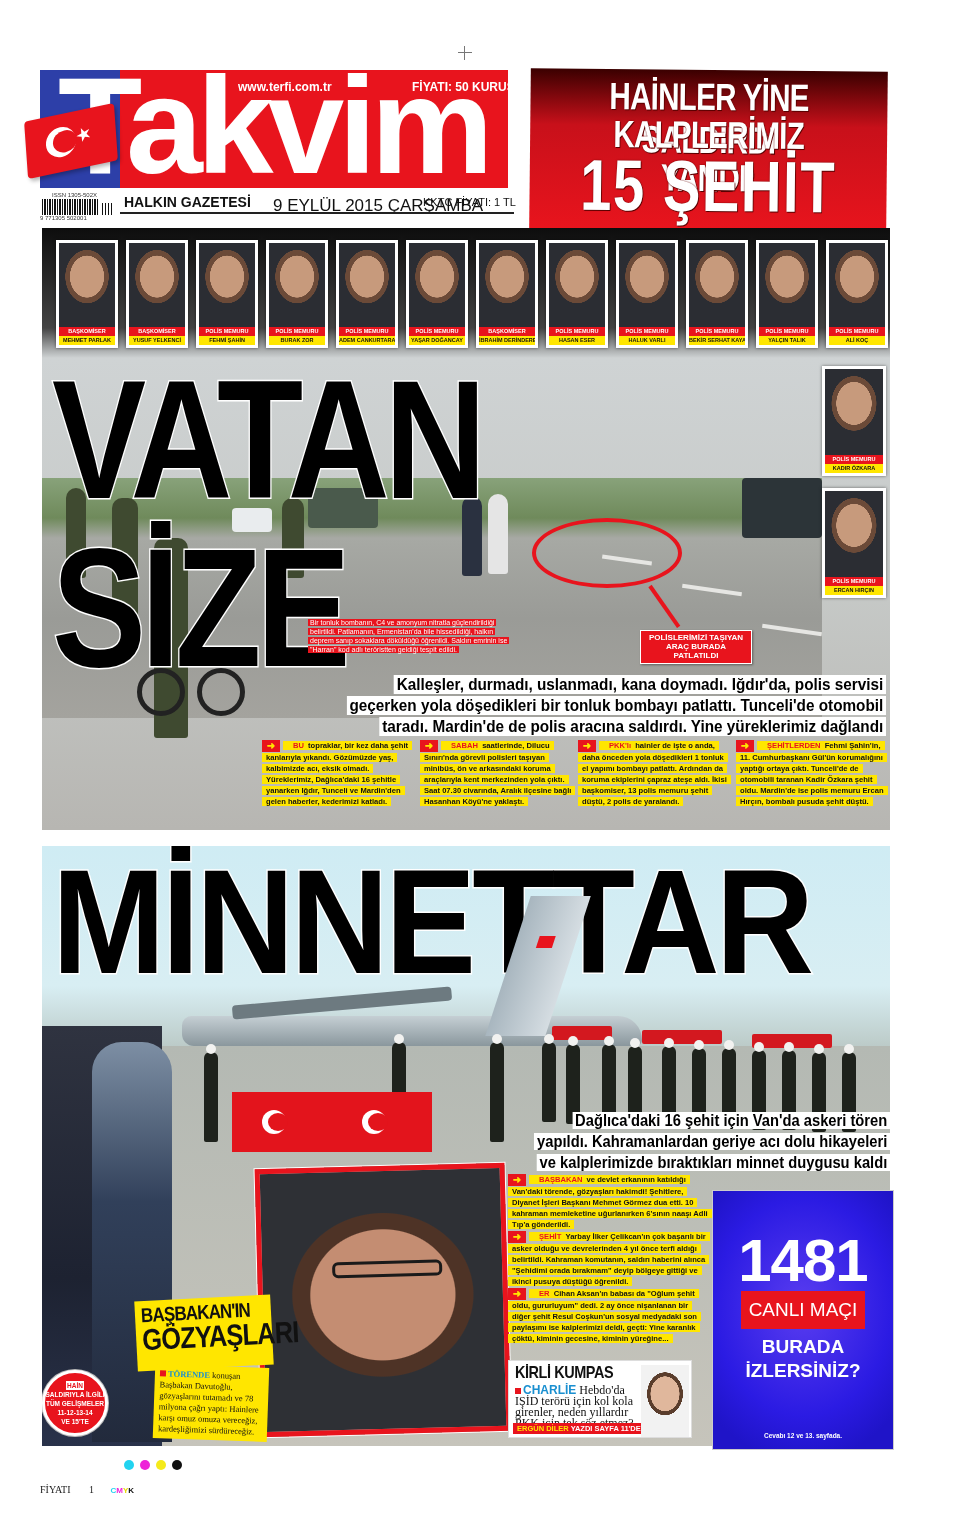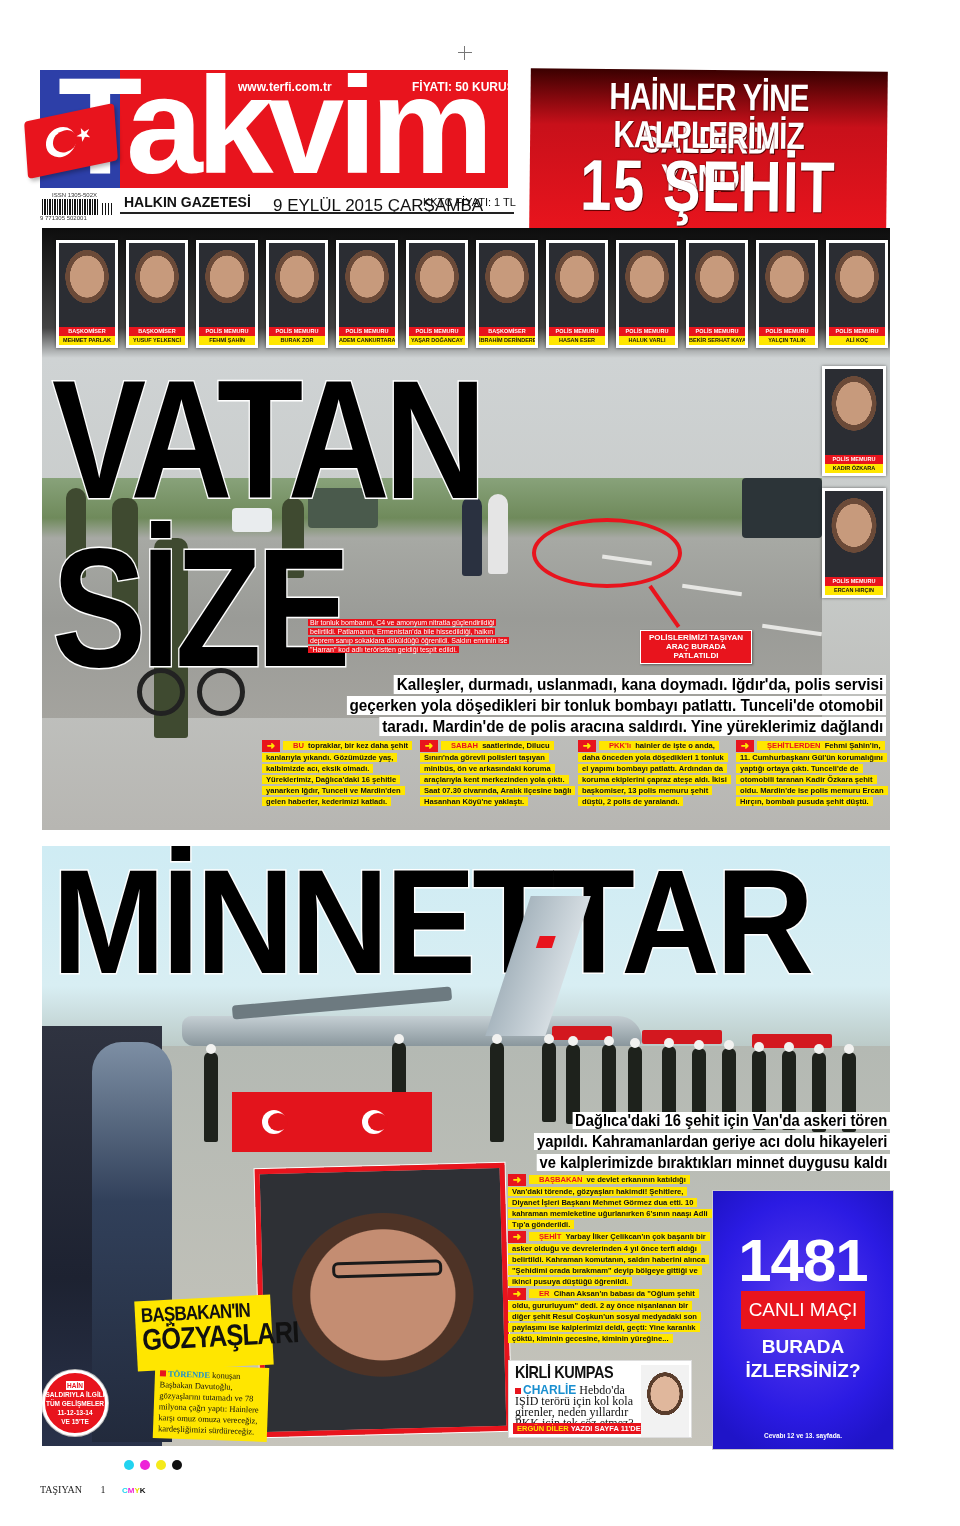--- a/index.html
+++ b/index.html
@@ -368,16 +368,16 @@
   <div class="small">Cevabı 12 ve 13. sayfada.</div>
 </div>
 
 <div class="dots">
   <div class="dot" style="background:#22d3f0"></div>
   <div class="dot" style="background:#ee22d8"></div>
   <div class="dot" style="background:#f5ea1a"></div>
   <div class="dot" style="background:#111"></div>
 </div>
 <div class="footer">
-  <span>TAŞIYAN</span>
+  <span>FİYATI</span>
   <span class="pg">1</span>
   <span class="cmyk"><span style="color:#22d3f0">C</span><span style="color:#ee22d8">M</span><span style="color:#e8d800">Y</span><span style="color:#111">K</span></span>
 </div>
 
 </body></html>

